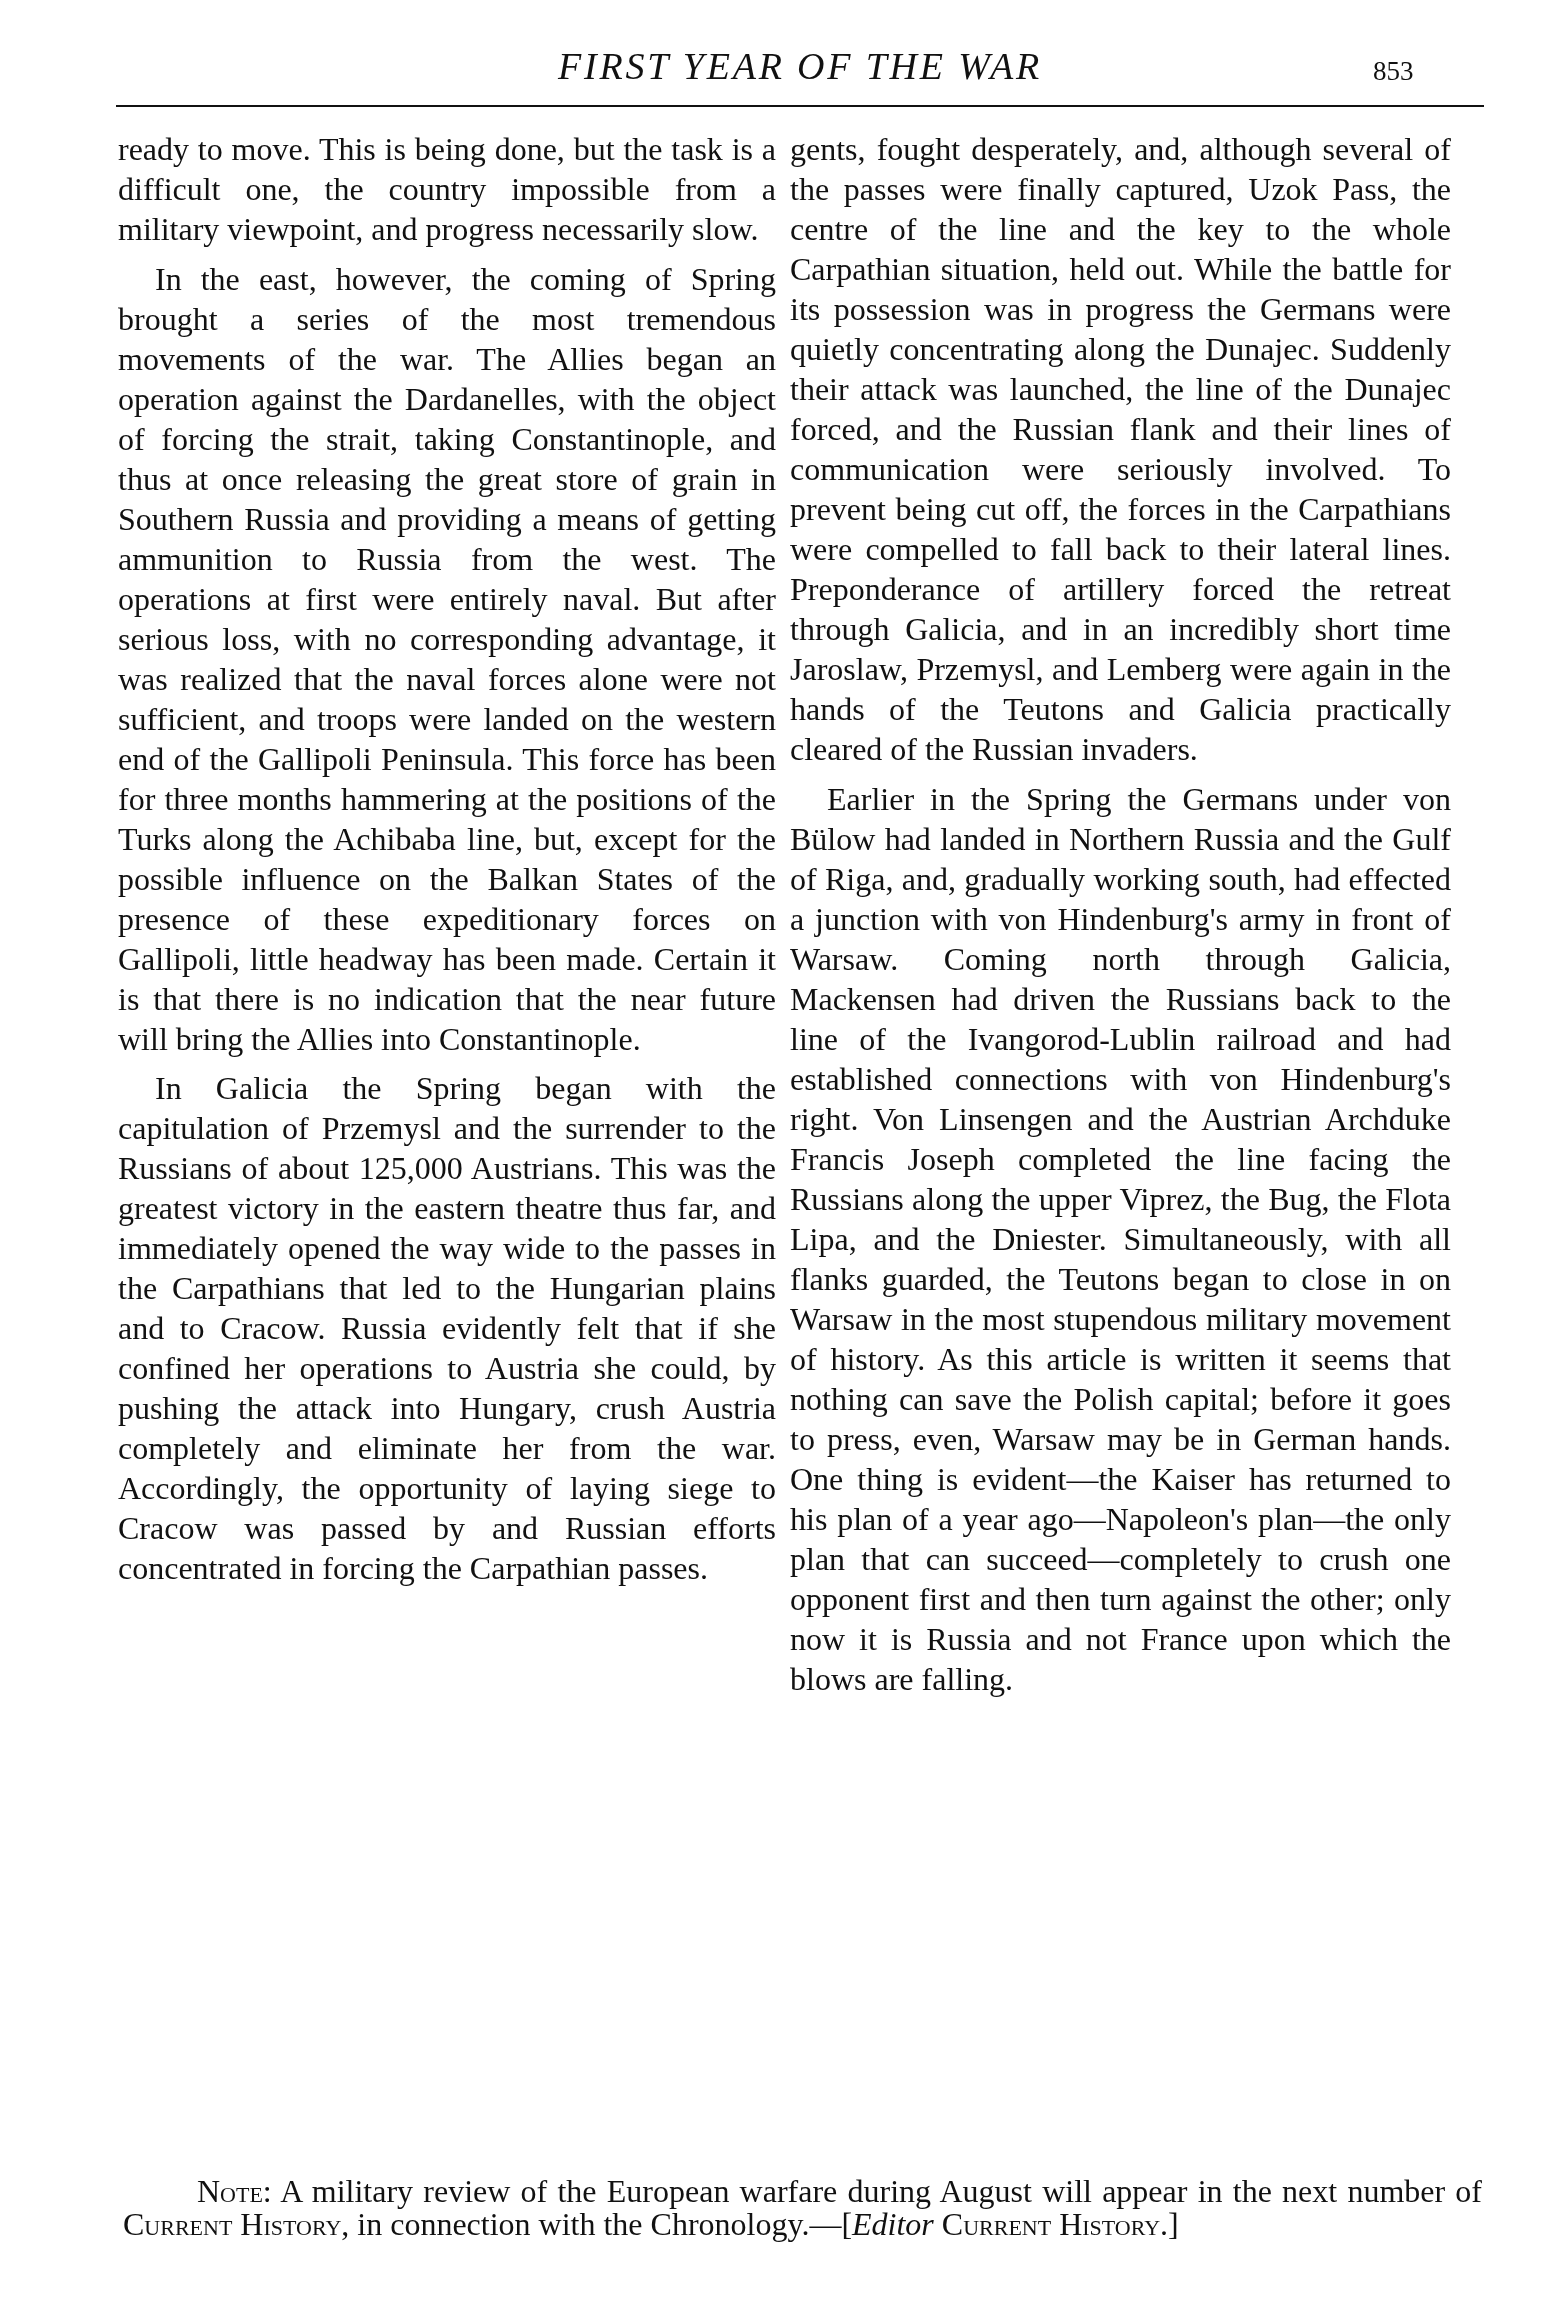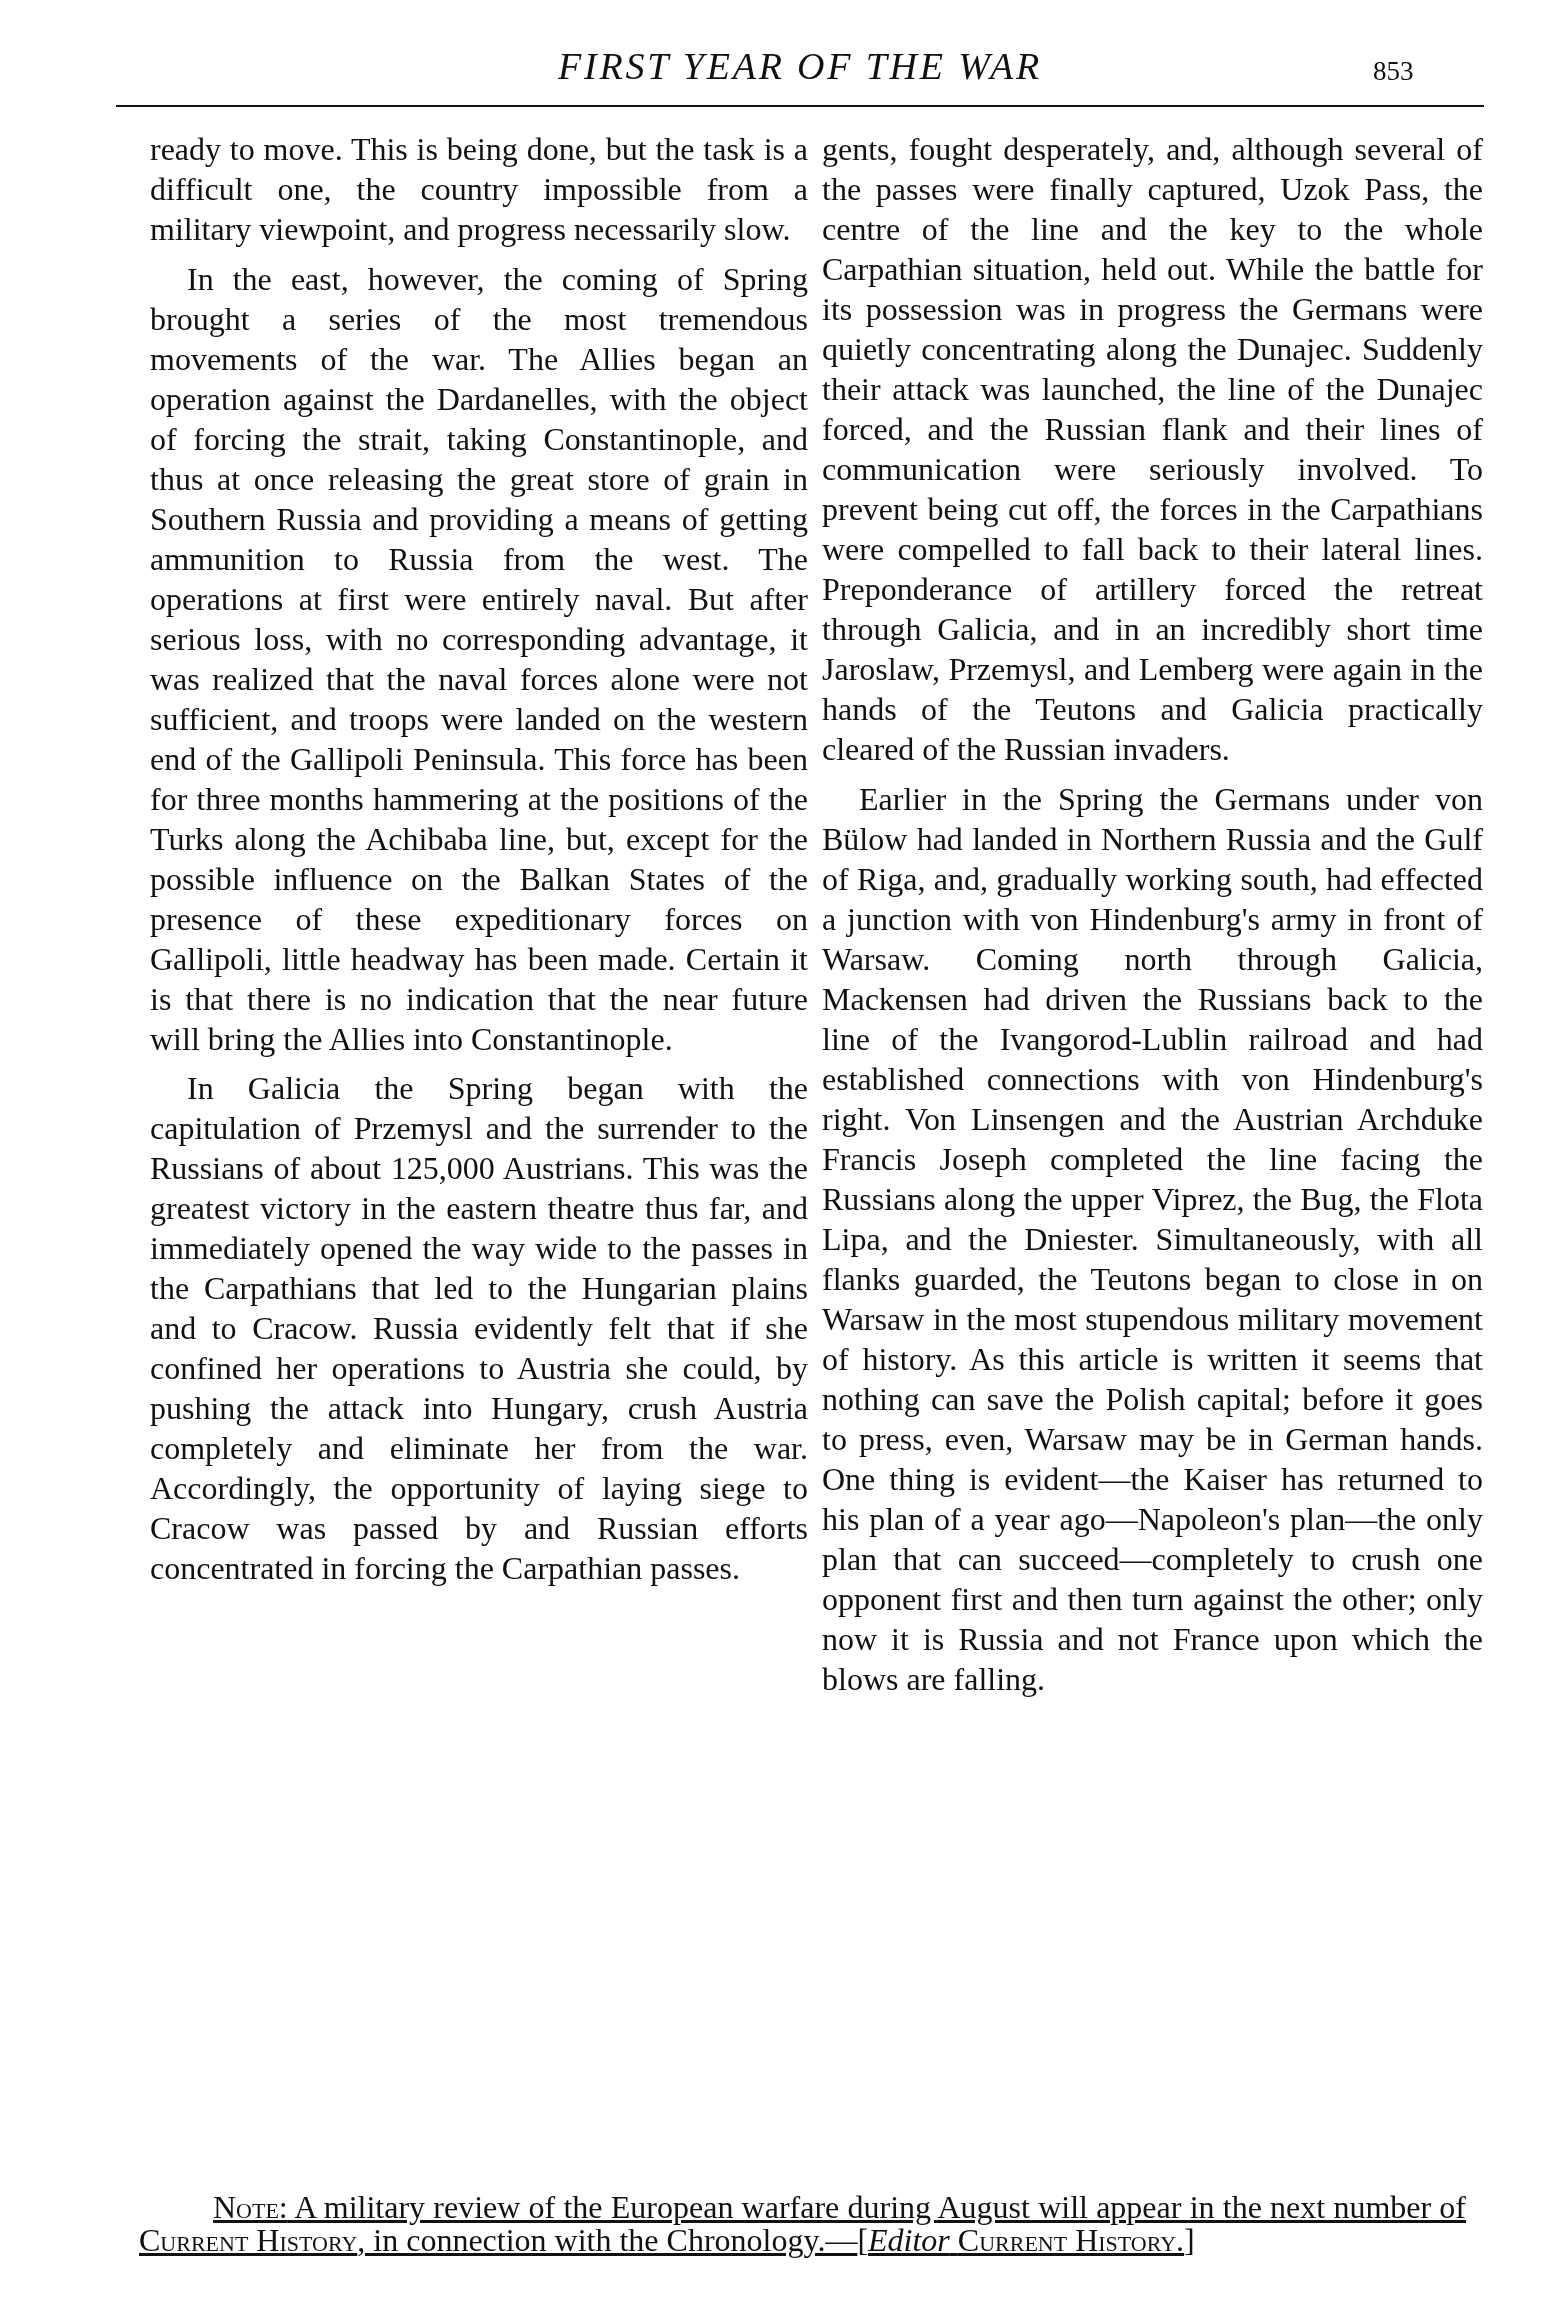--- a/index.html
+++ b/index.html
@@ -4,28 +4,28 @@
 <style>
   html, body { margin: 0; padding: 0; background: #ffffff; }
   body { width: 1568px; height: 2450px; position: relative; overflow: hidden;
          font-family: "Liberation Serif", "DejaVu Serif", serif; color: #111; }
   .header-title { position: absolute; top: 44px; left: 510px; width: 580px; text-align: center;
                   font-style: italic; font-size: 38px; letter-spacing: 2.8px; }
   .page-number { position: absolute; top: 56px; left: 1373px; font-size: 27px; }
   .header-rule { position: absolute; top: 105px; left: 116px; width: 1368px; height: 0;
                  border-top: 2.8px solid #111; }
   .column { position: absolute; top: 129px; font-size: 32px; line-height: 40px;
-            text-align: justify; hyphens: manual; margin-left: 32px; }
+            text-align: justify; hyphens: manual; }
   .col-left { left: 118px; width: 658px; }
   .col-right { left: 790px; width: 661px; }
   .para { margin: 0 0 9.7px 0; text-indent: 37px; }
   .para.no-indent { text-indent: 0; }
   .note { position: absolute; top: 2175px; left: 123px; width: 1359px;
           font-size: 32px; line-height: 33px; text-align: justify; }
-  .note p { margin: 16px; text-indent: 74px; text-decoration: underline; }
+  .note p { margin: 0; text-indent: 74px; }
   .sc { font-variant: small-caps; }
   .it { font-style: italic; }
 </style>
 </head>
 <body>
 
 <div>
   <div class="header-title">FIRST YEAR OF THE WAR</div>
   <div class="page-number">853</div>
 </div>

